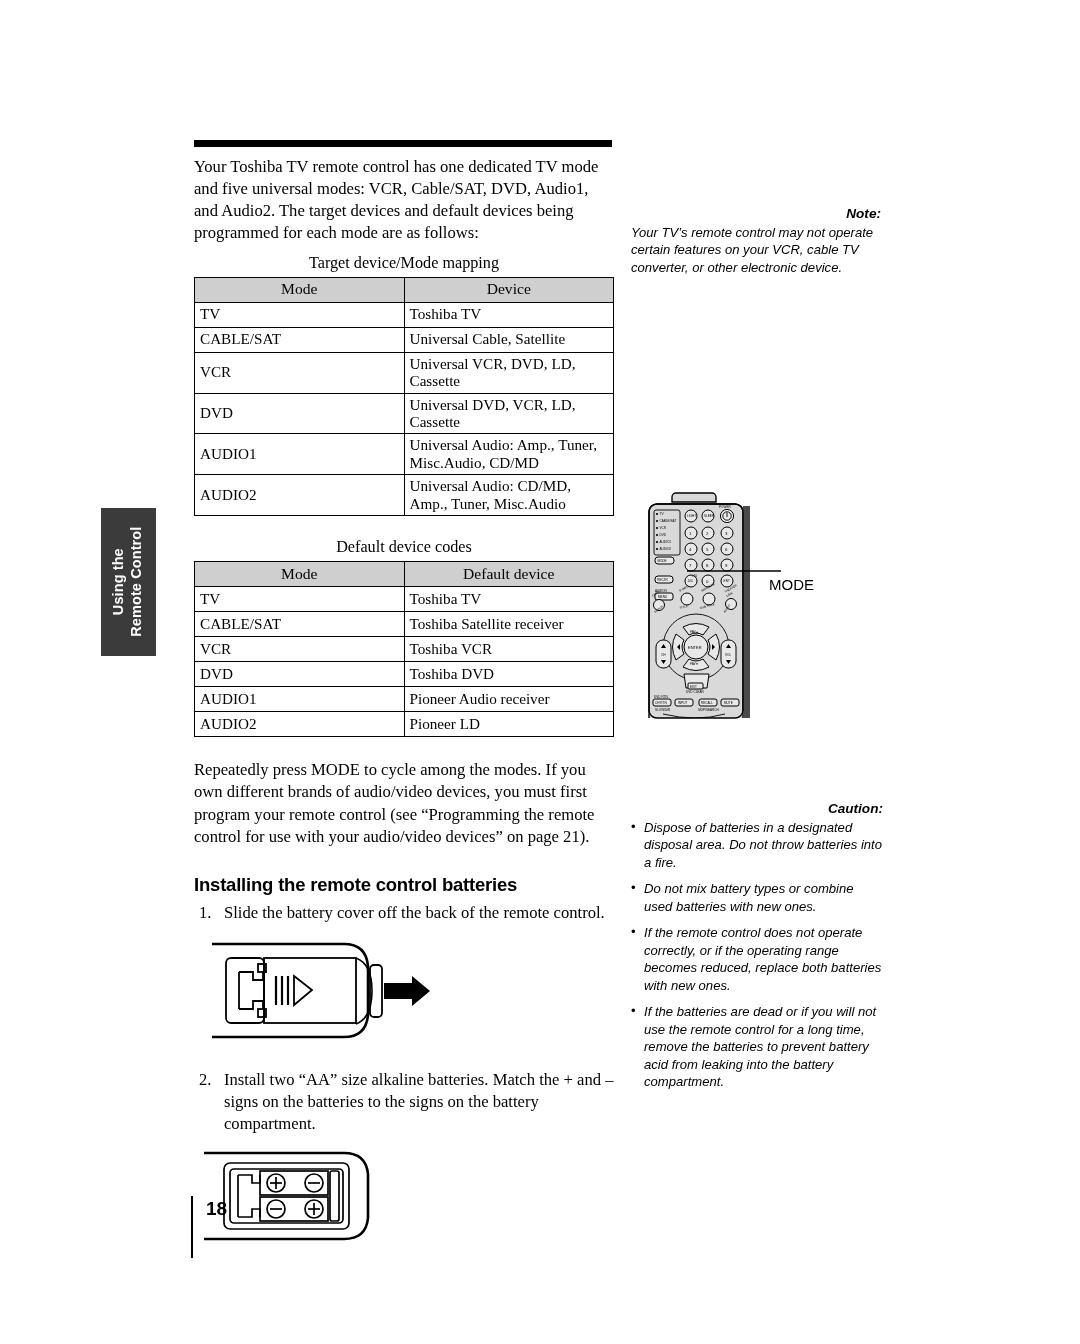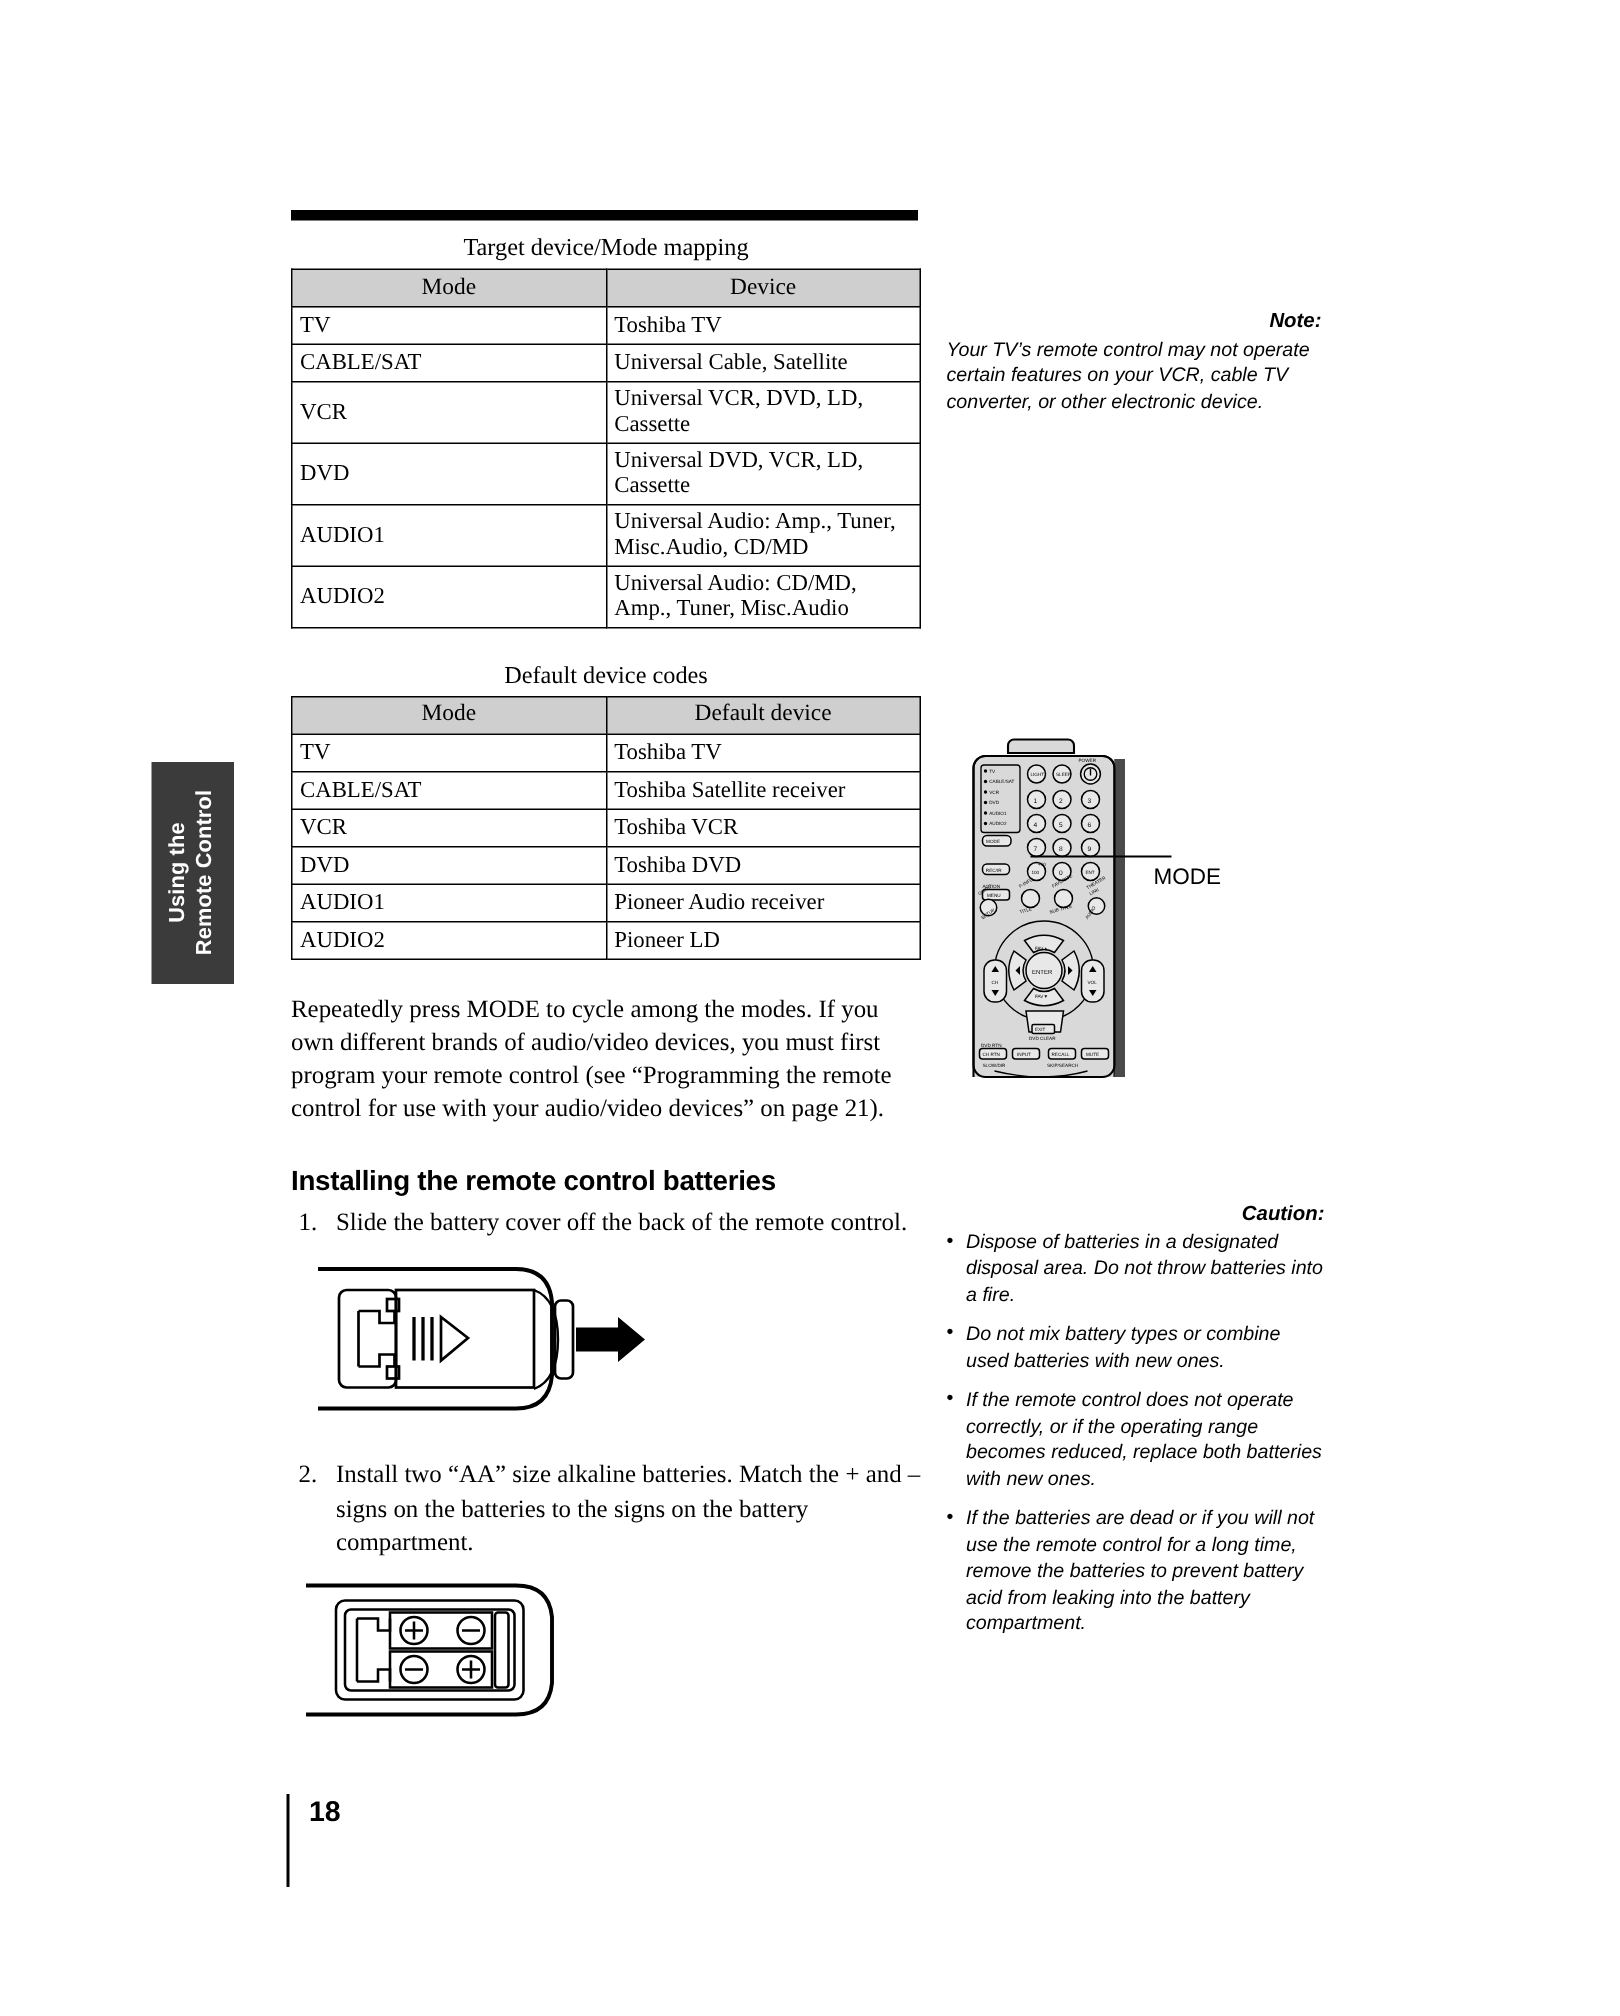--- a/index.html
+++ b/index.html
@@ -206,20 +206,21 @@
   <div class="rot">
     <div>Using the</div>
     <div>Remote Control</div>
   </div>
 </div>
 
 <div id="main-col">
 
   <div class="title-rule"></div>
 
+  <p class="body">Your Toshiba TV remote control has one dedicated TV mode and five universal modes: VCR, Cable/SAT, DVD, Audio1, and Audio2. The target devices and default devices being programmed for each mode are as follows:</p>
 
   <div class="tbl-caption">Target device/Mode mapping</div>
   <table class="devtable">
     <thead>
       <tr>
         <th class="mode">Mode</th>
         <th>Device</th>
       </tr>
     </thead>
     <tbody>

